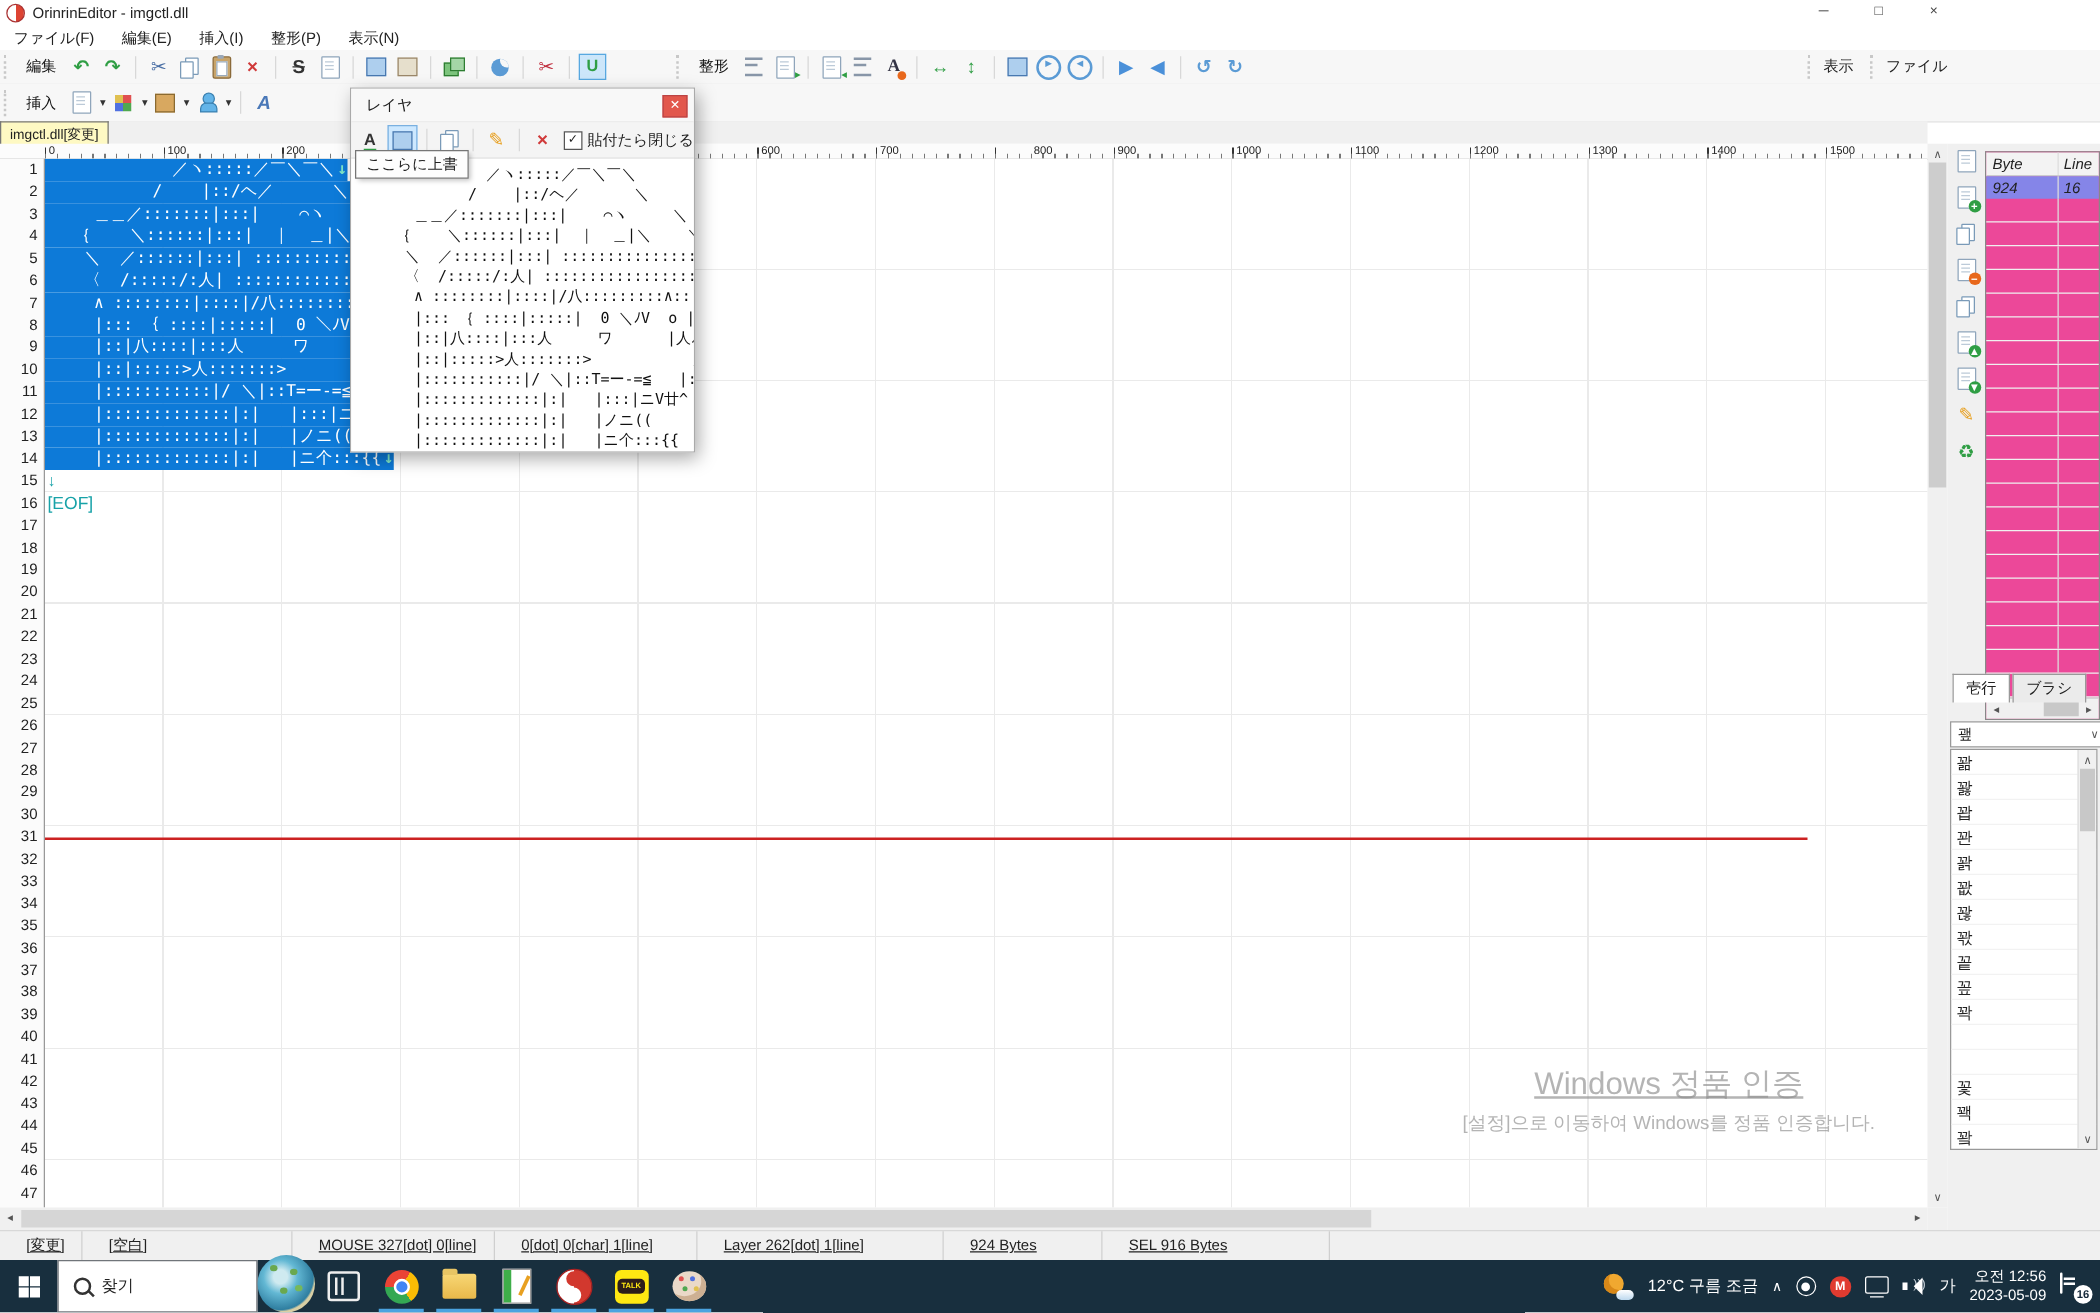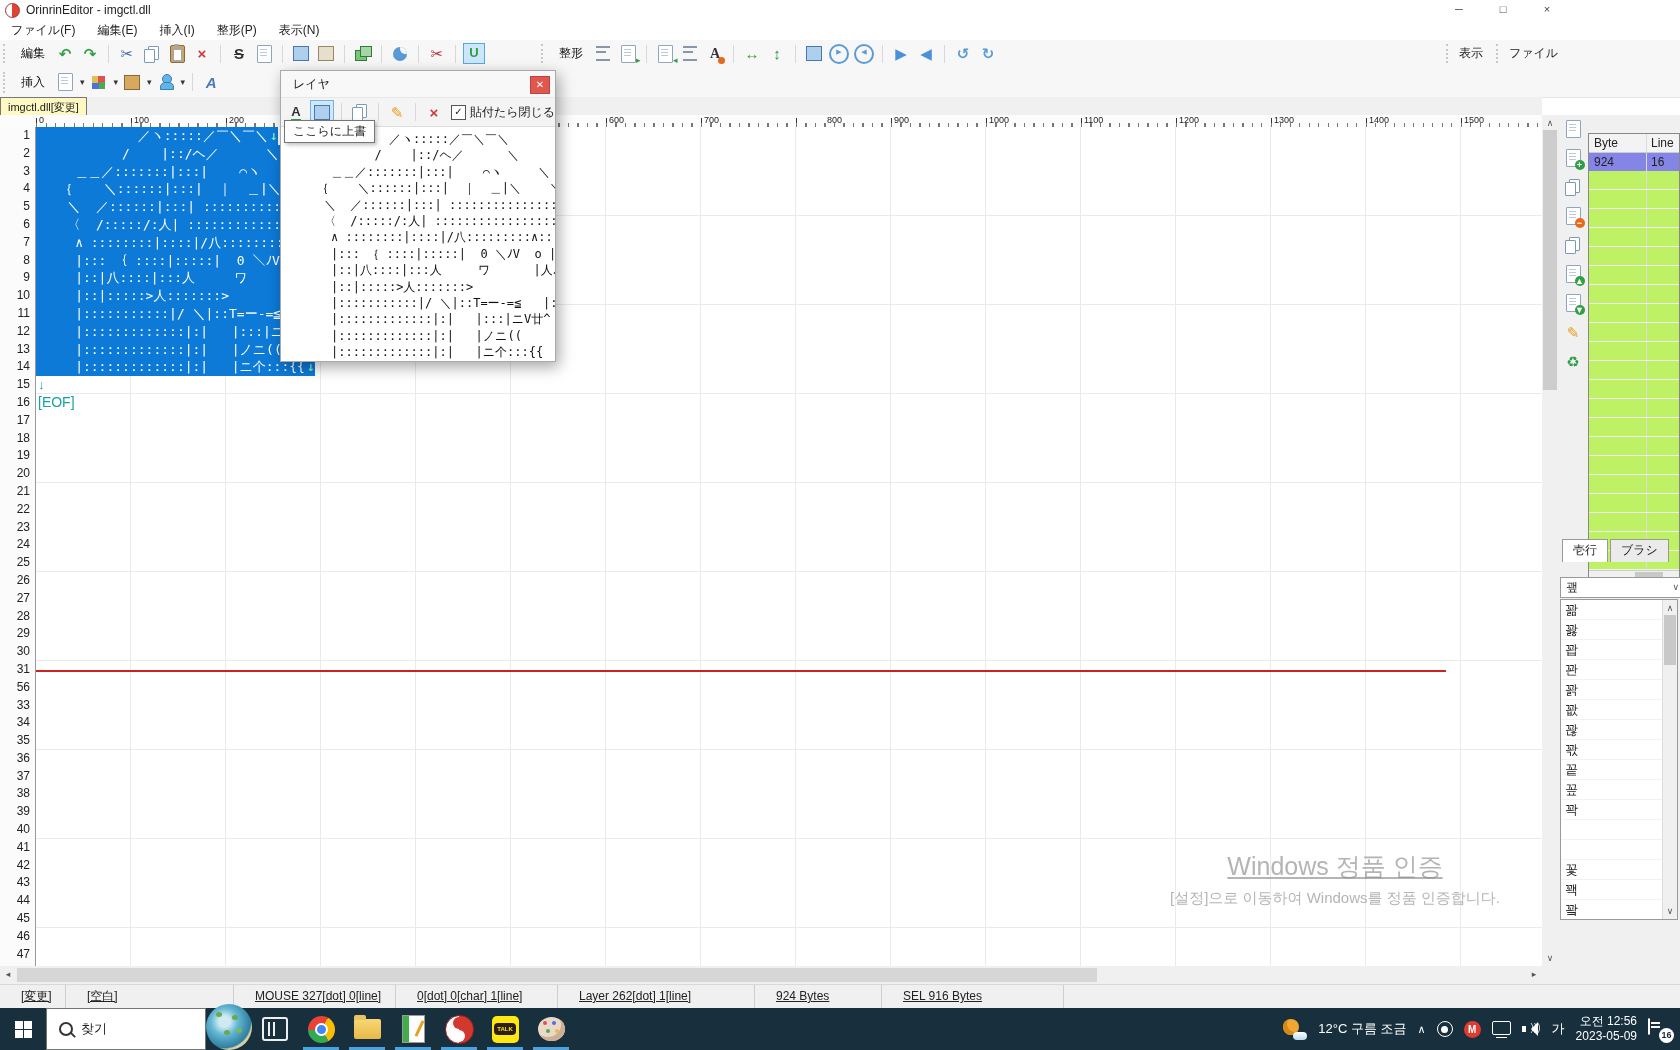--- a/index.html
+++ b/index.html
@@ -109,21 +109,21 @@
   #vscroll .thumb{position:absolute;left:1px;top:15px;width:14px;height:260px;background:#cdcdcd;}
   .sbarr{position:absolute;width:16px;height:16px;text-align:center;line-height:16px;font-size:9px;color:#555;}
   #hscroll{left:0;top:966px;width:1542px;height:18px;}
   #hscroll .thumb{position:absolute;left:17px;top:2px;width:1080px;height:14px;background:#d6d6d6;}
   #corner{position:absolute;left:1542px;top:966px;width:16px;height:18px;background:#f0f0f0;}
 
   
   #rightpanel{position:absolute;left:1558px;top:115px;width:122px;height:869px;background:#f0f0f0;}
   #strip{position:absolute;left:2px;top:1px;width:26px;}
   #strip .tbtn{margin:2px 0 5px 2px;}
-  #bl-table{position:absolute;left:30px;top:18px;width:90px;border:1px solid #888;background:#bef264;}
+  #bl-table{position:absolute;left:30px;top:6px;width:90px;border:1px solid #888;background:#ec4899;font-style:italic;}
   .blrow{display:flex;height:18px;line-height:18px;font-size:12px;}
   .blrow .c1{width:52px;padding-left:5px;border-right:1px solid #ddd;}
   .blrow .c2{flex:1;padding-left:4px;}
   .blhead{background:#f3f3f3;border-bottom:1px solid #ccc;}
   .blsel{background:#8585e8;}
   .blempty{border-bottom:1px solid #f0f0f0;}
   #bl-hscroll{position:relative;height:16px;background:#f0f0f0;border-top:1px solid #ccc;}
   #bl-hscroll .thumb{position:absolute;left:46px;top:1px;width:28px;height:13px;background:#c8c8c8;}
   #paneltabs{position:absolute;left:4px;top:424px;display:flex;font-size:12px;}
   .ptab{padding:2px 10px 3px 10px;border:1px solid #999;border-bottom:none;background:#ebebeb;margin-right:2px;}
@@ -445,21 +445,21 @@
       <div class="ln">22</div>
       <div class="ln">23</div>
       <div class="ln">24</div>
       <div class="ln">25</div>
       <div class="ln">26</div>
       <div class="ln">27</div>
       <div class="ln">28</div>
       <div class="ln">29</div>
       <div class="ln">30</div>
       <div class="ln">31</div>
-      <div class="ln">56</div>
+      <div class="ln">32</div>
       <div class="ln">33</div>
       <div class="ln">34</div>
       <div class="ln">35</div>
       <div class="ln">36</div>
       <div class="ln">37</div>
       <div class="ln">38</div>
       <div class="ln">39</div>
       <div class="ln">40</div>
       <div class="ln">41</div>
       <div class="ln">42</div>

